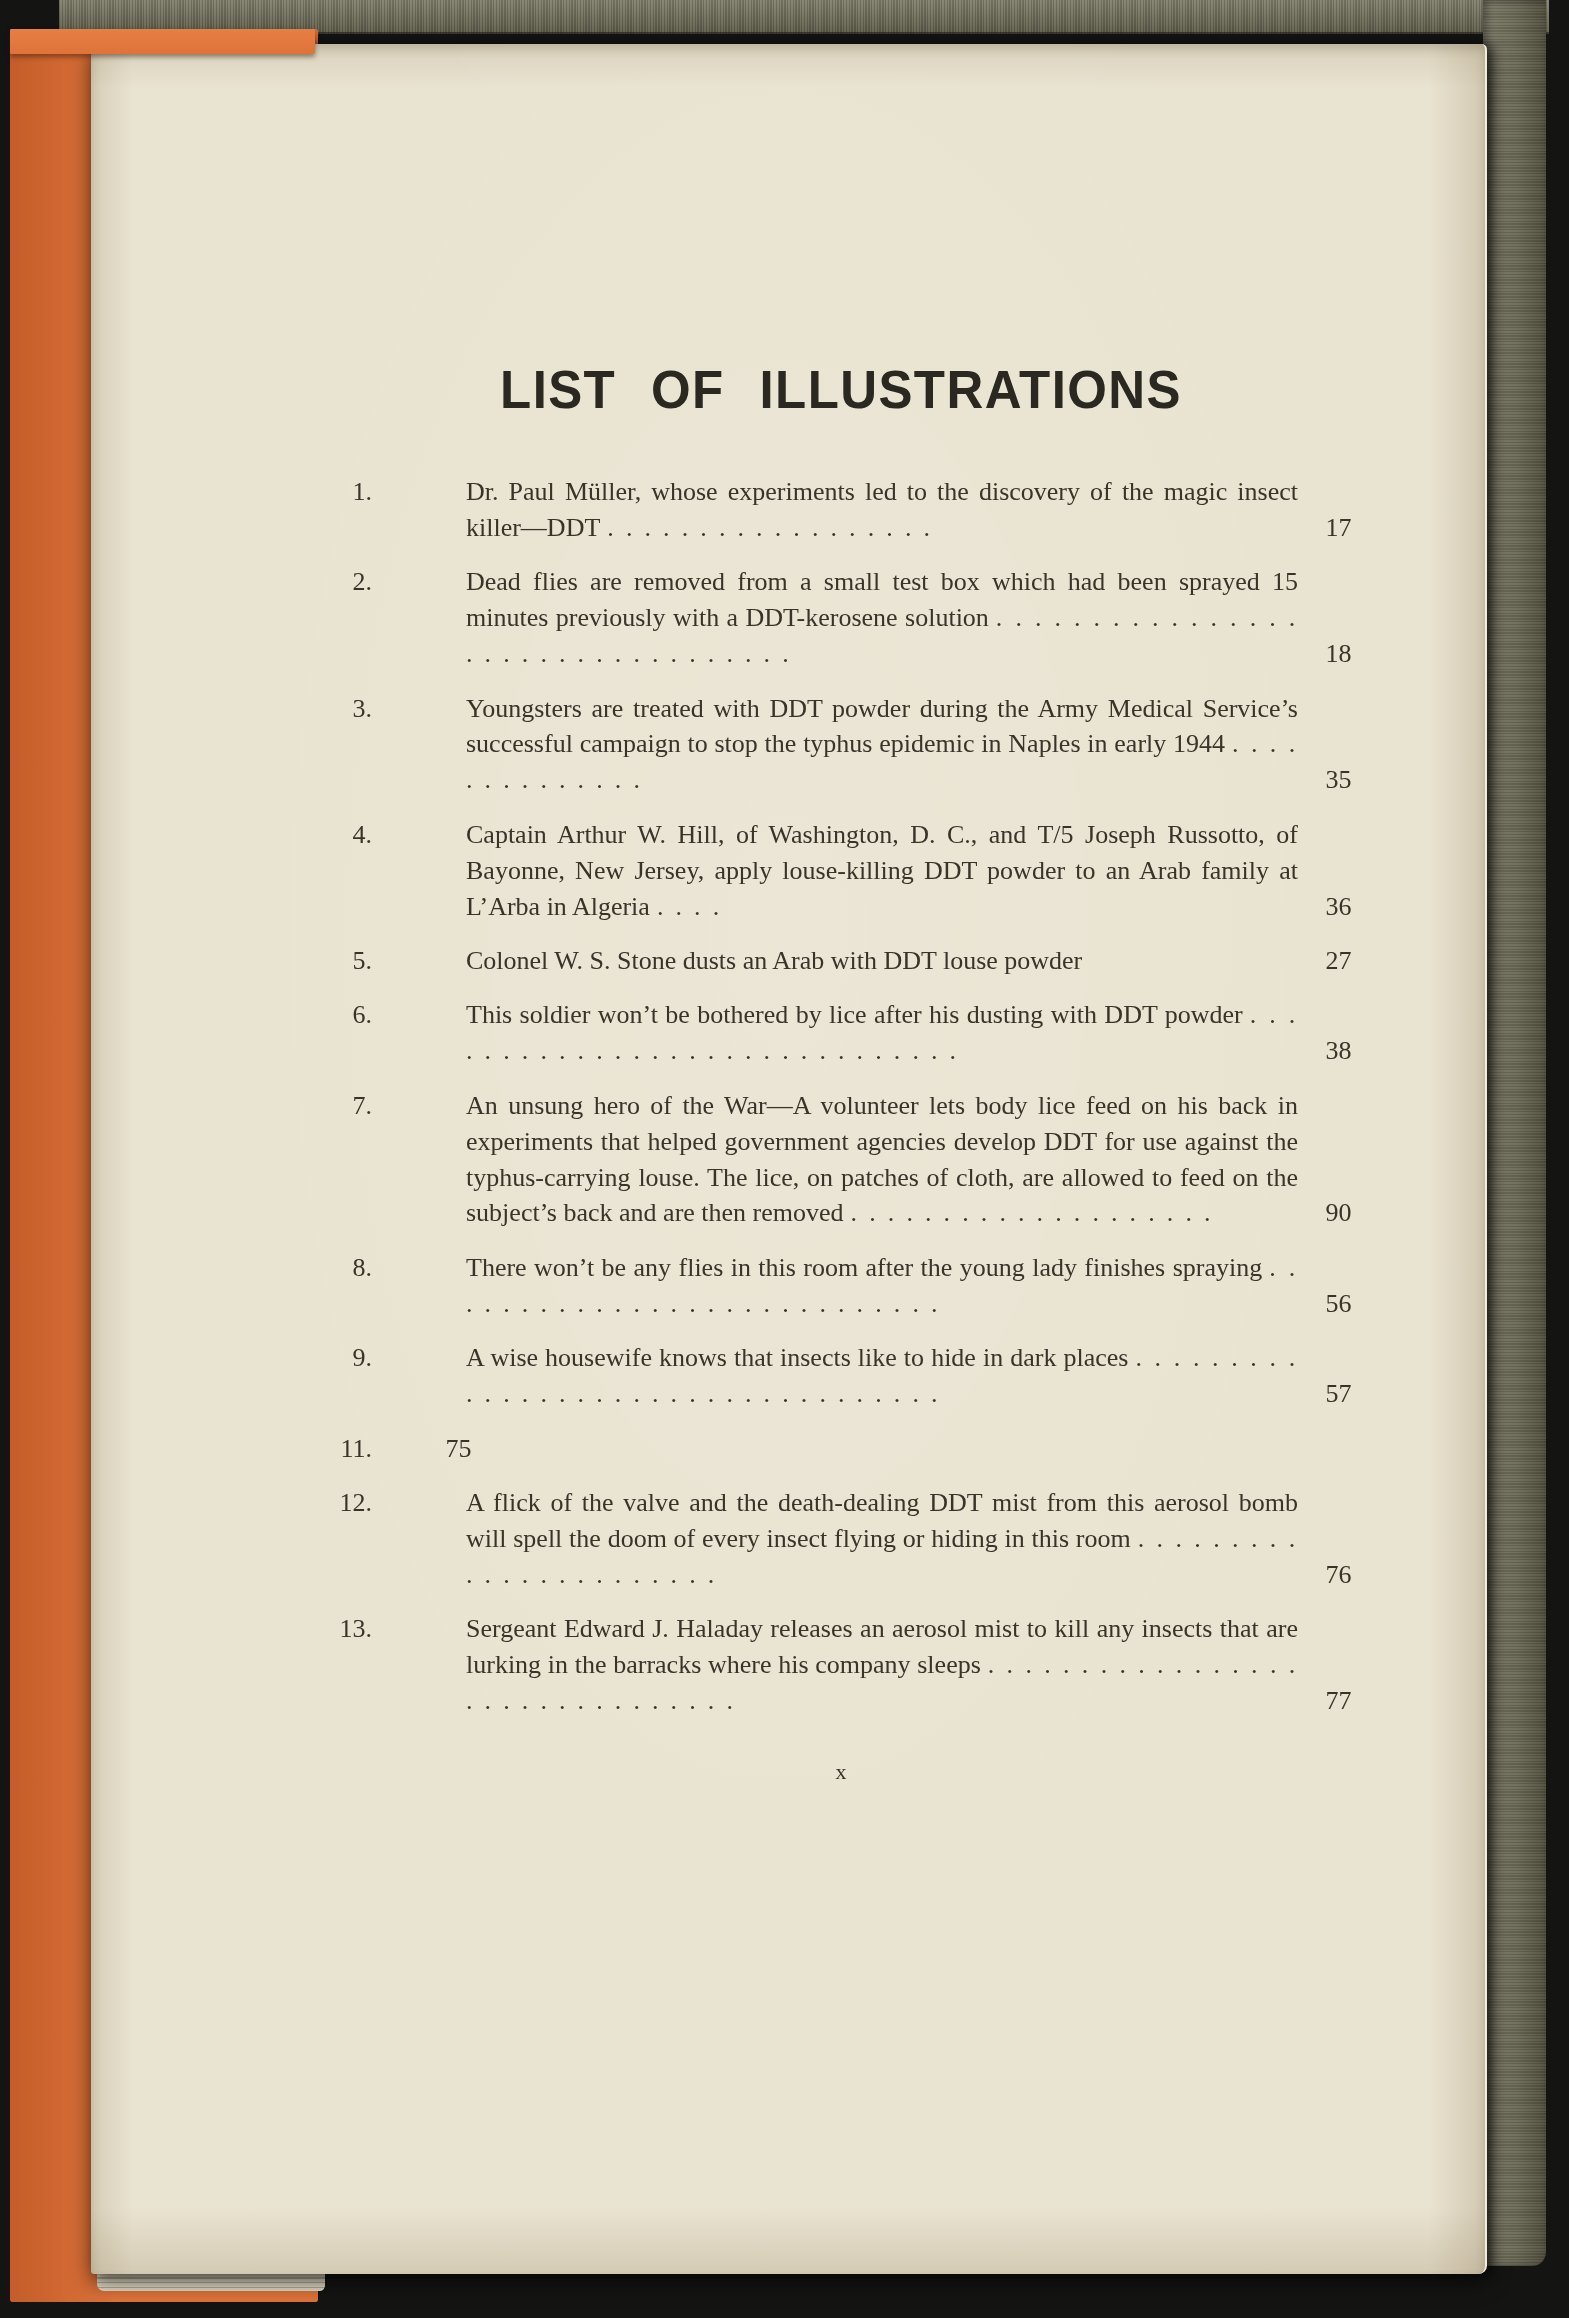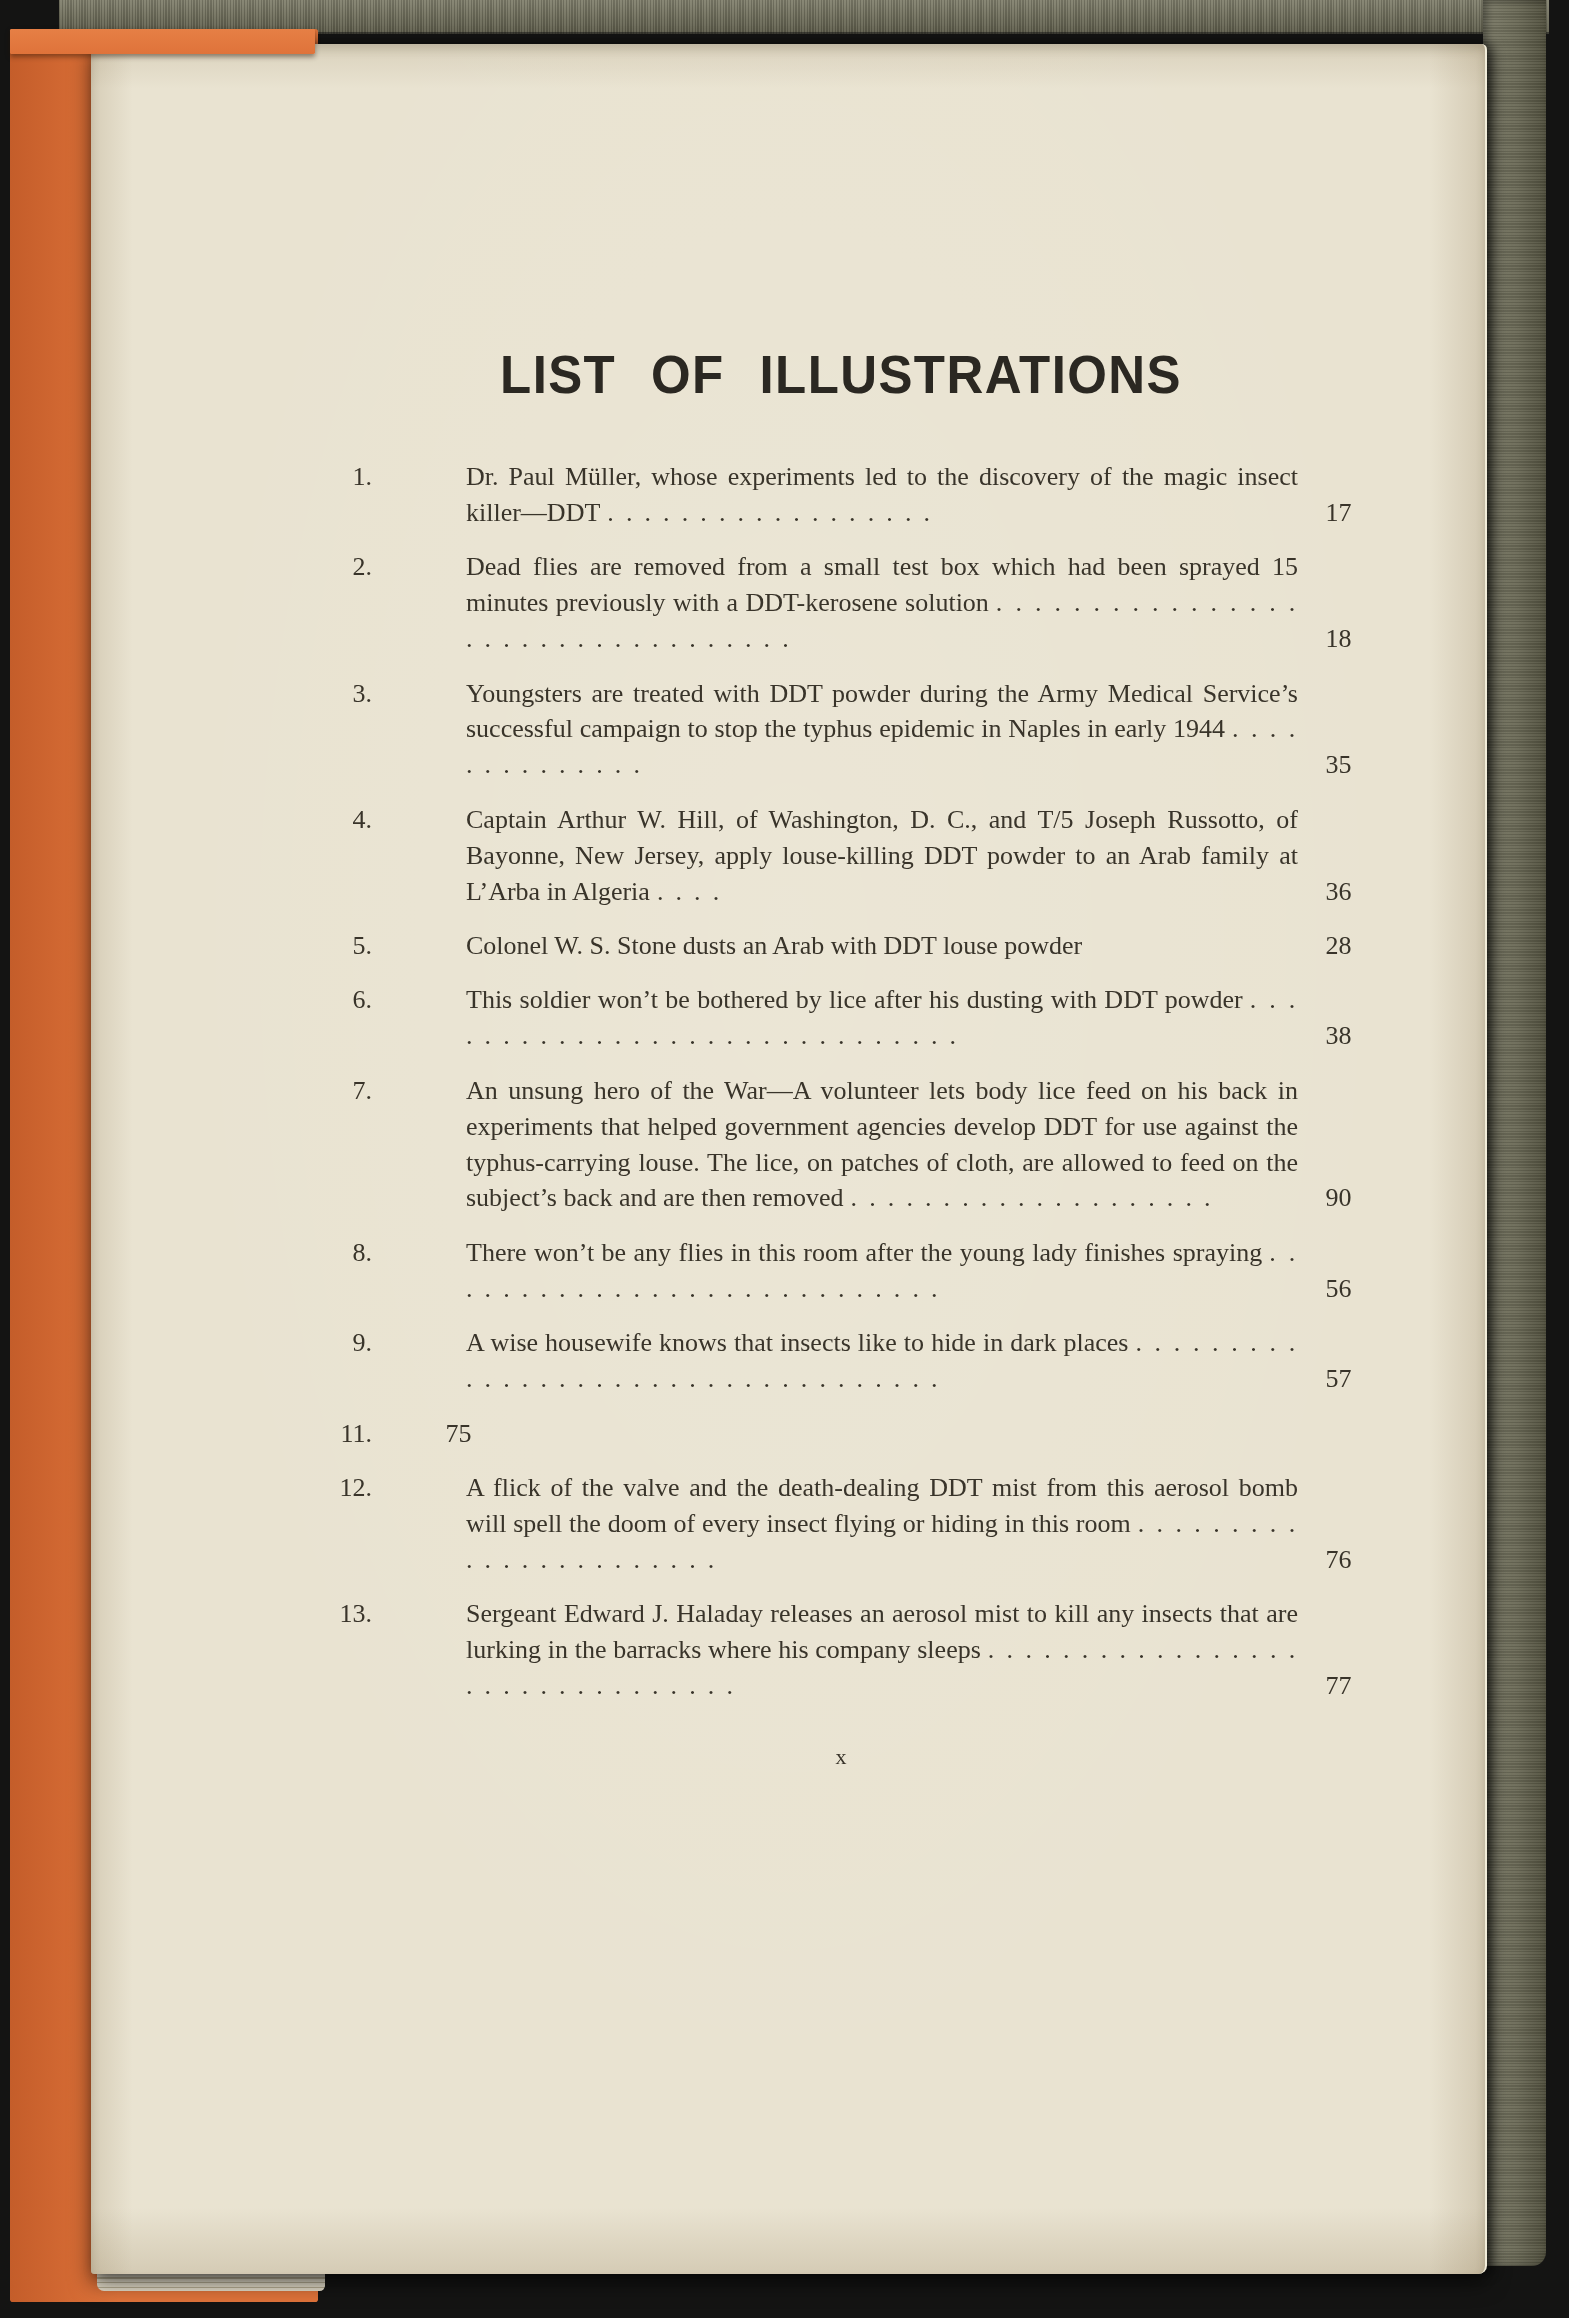--- a/index.html
+++ b/index.html
@@ -55,21 +55,21 @@
     background-image:
       radial-gradient(ellipse at 50% 40%, rgba(255,255,255,.10), rgba(0,0,0,0) 65%),
       linear-gradient(to right, rgba(140,118,80,.20) 0%, rgba(0,0,0,0) 3%, rgba(0,0,0,0) 96%, rgba(140,118,80,.24) 100%),
       linear-gradient(to bottom, rgba(140,118,80,.17) 0%, rgba(0,0,0,0) 2%, rgba(0,0,0,0) 97%, rgba(140,118,80,.22) 100%);
     border-radius: 2.1px 5.5px 8.3px 3.4px;
     border-right: 2.1px solid #f2edda;
     box-shadow: 5.5px 0 11px rgba(0,0,0,.5), 0 8.3px 21px rgba(0,0,0,.55),
                 inset 0 5.5px 9.7px rgba(60,50,30,.18);
   }
 
-  .content { position: absolute; left: 212px; top: 301px; width: 1076px; }
+  .content { position: absolute; left: 212px; top: 316px; width: 1076px; }
 
   .title {
     margin: 0 0 55px 0;
     font-family: "Liberation Sans", sans-serif;
     font-weight: 700;
     font-size: 51px;
     letter-spacing: 1.4px;
     word-spacing: 19.3px;
     text-align: center;
     color: var(--ink_dark, #2b2822);
@@ -124,21 +124,21 @@
             <span class="pg">35</span>
           </div>
           <div class="entry">
             <span class="num">4.</span>
             <span class="txt"><span>Captain Arthur W. Hill, of Washington, D. C., and T/5 Joseph Russotto, of Bayonne, New Jersey, apply louse-killing DDT powder to an Arab family at L’Arba in Algeria</span><span class="leader">. . . .</span></span>
             <span class="pg">36</span>
           </div>
           <div class="entry">
             <span class="num">5.</span>
             <span class="txt"><span>Colonel W. S. Stone dusts an Arab with DDT louse powder</span><span class="leader"></span></span>
-            <span class="pg">28</span>
+            <span class="pg">27</span>
           </div>
           <div class="entry">
             <span class="num">6.</span>
             <span class="txt"><span>This soldier won’t be bothered by lice after his dusting with DDT powder</span><span class="leader">. . . . . . . . . . . . . . . . . . . . . . . . . . . . . .</span></span>
             <span class="pg">38</span>
           </div>
           <div class="entry">
             <span class="num">7.</span>
             <span class="txt"><span>An unsung hero of the War—A volunteer lets body lice feed on his back in experiments that helped government agencies develop DDT for use against the typhus-carrying louse.  The lice, on patches of cloth, are allowed to feed on the subject’s back and are then removed</span><span class="leader">. . . . . . . . . . . . . . . . . . . .</span></span>
             <span class="pg">90</span>

